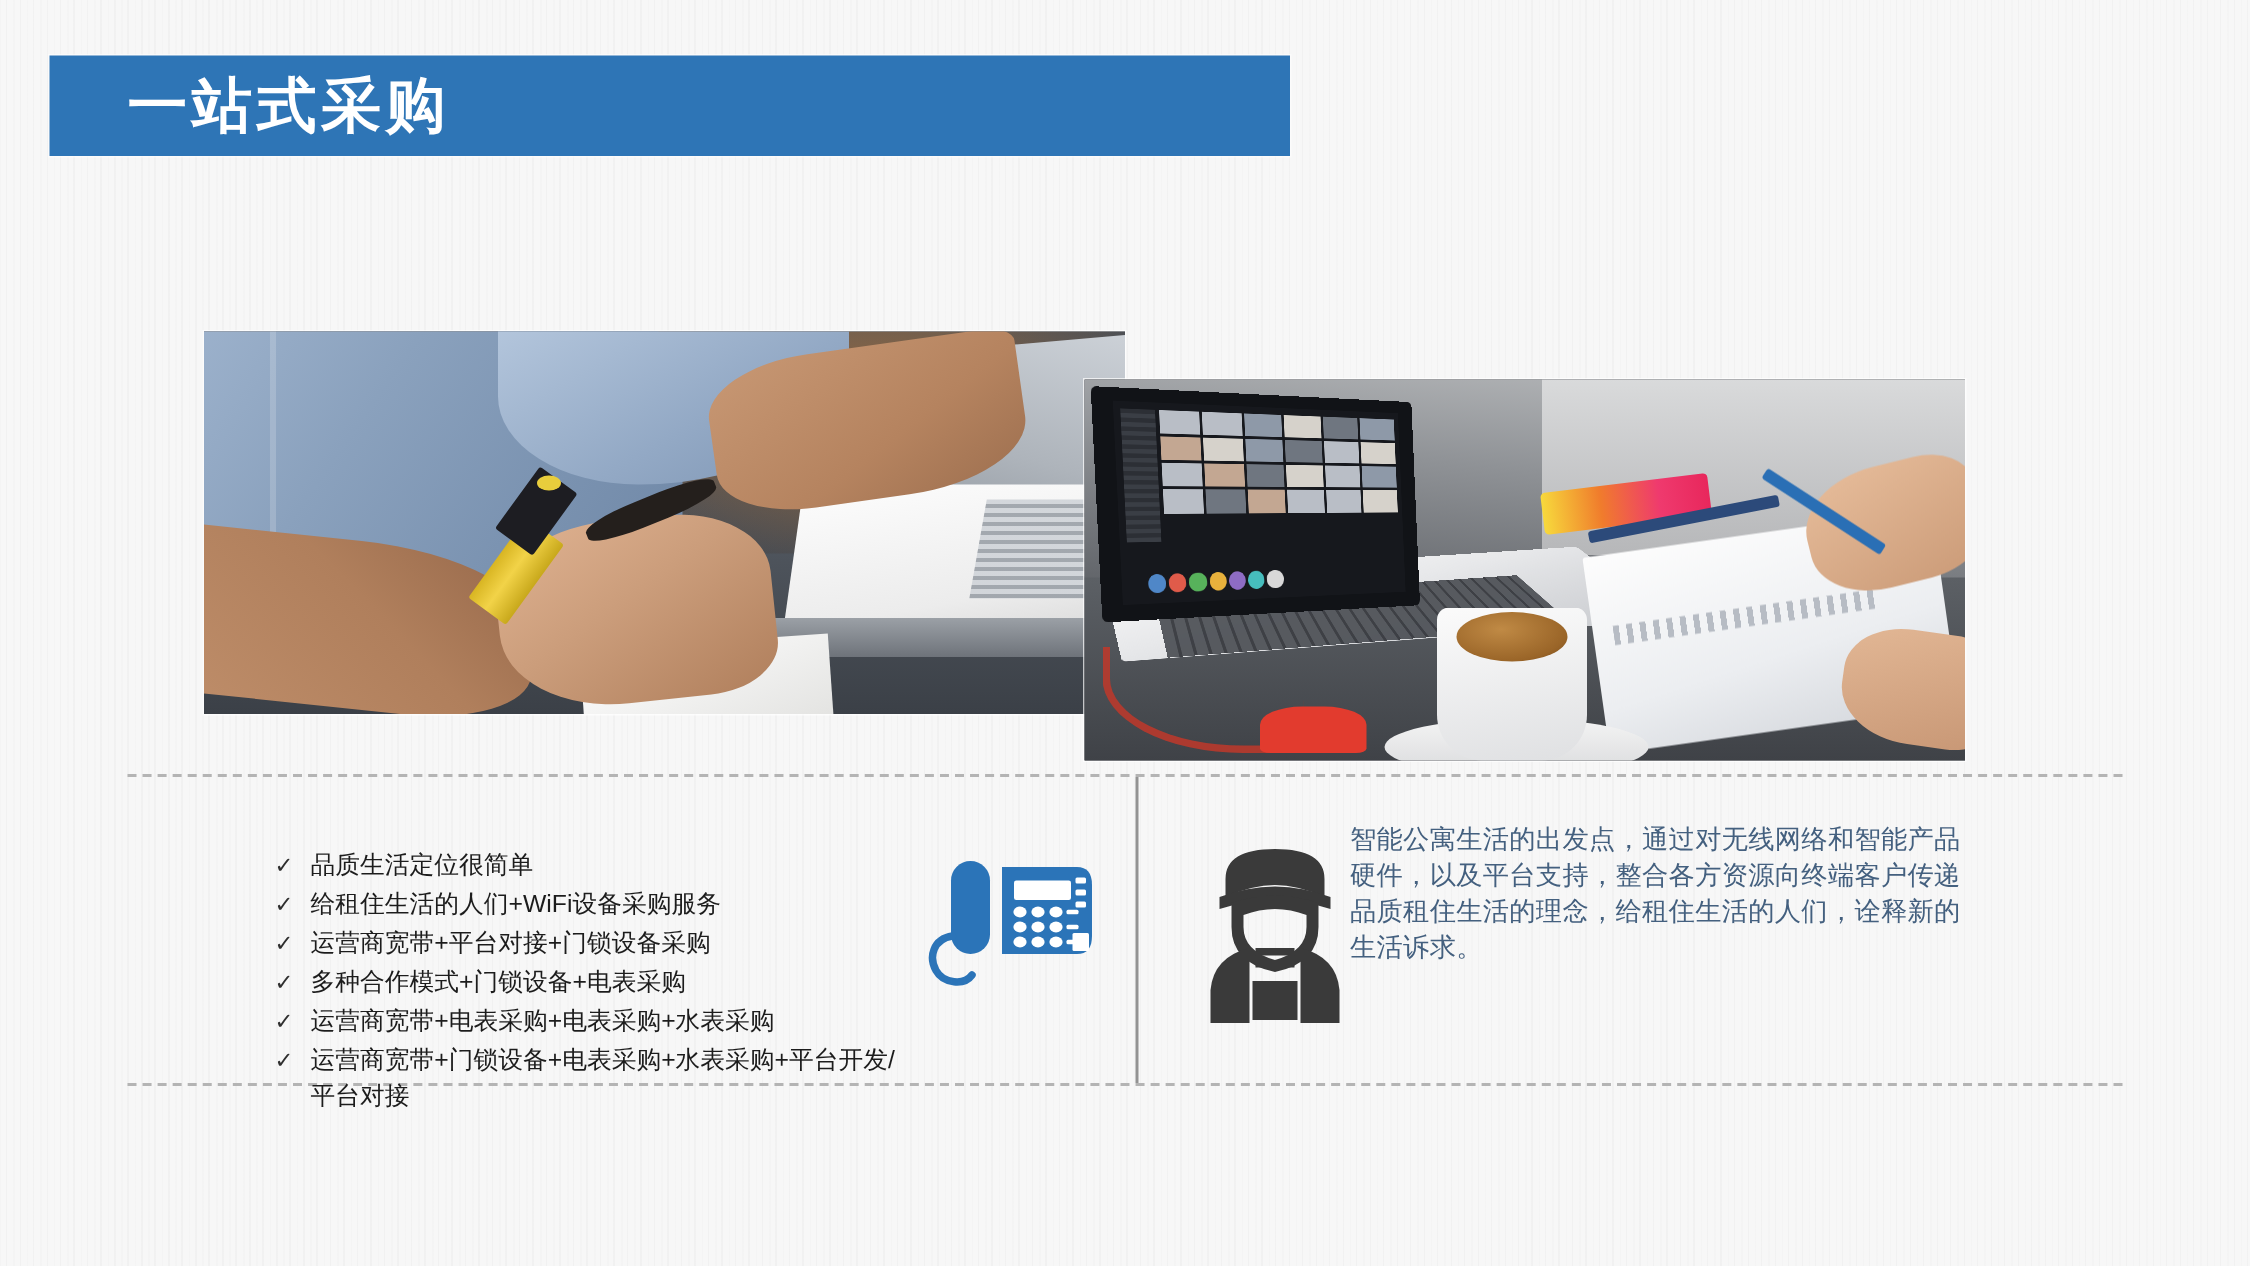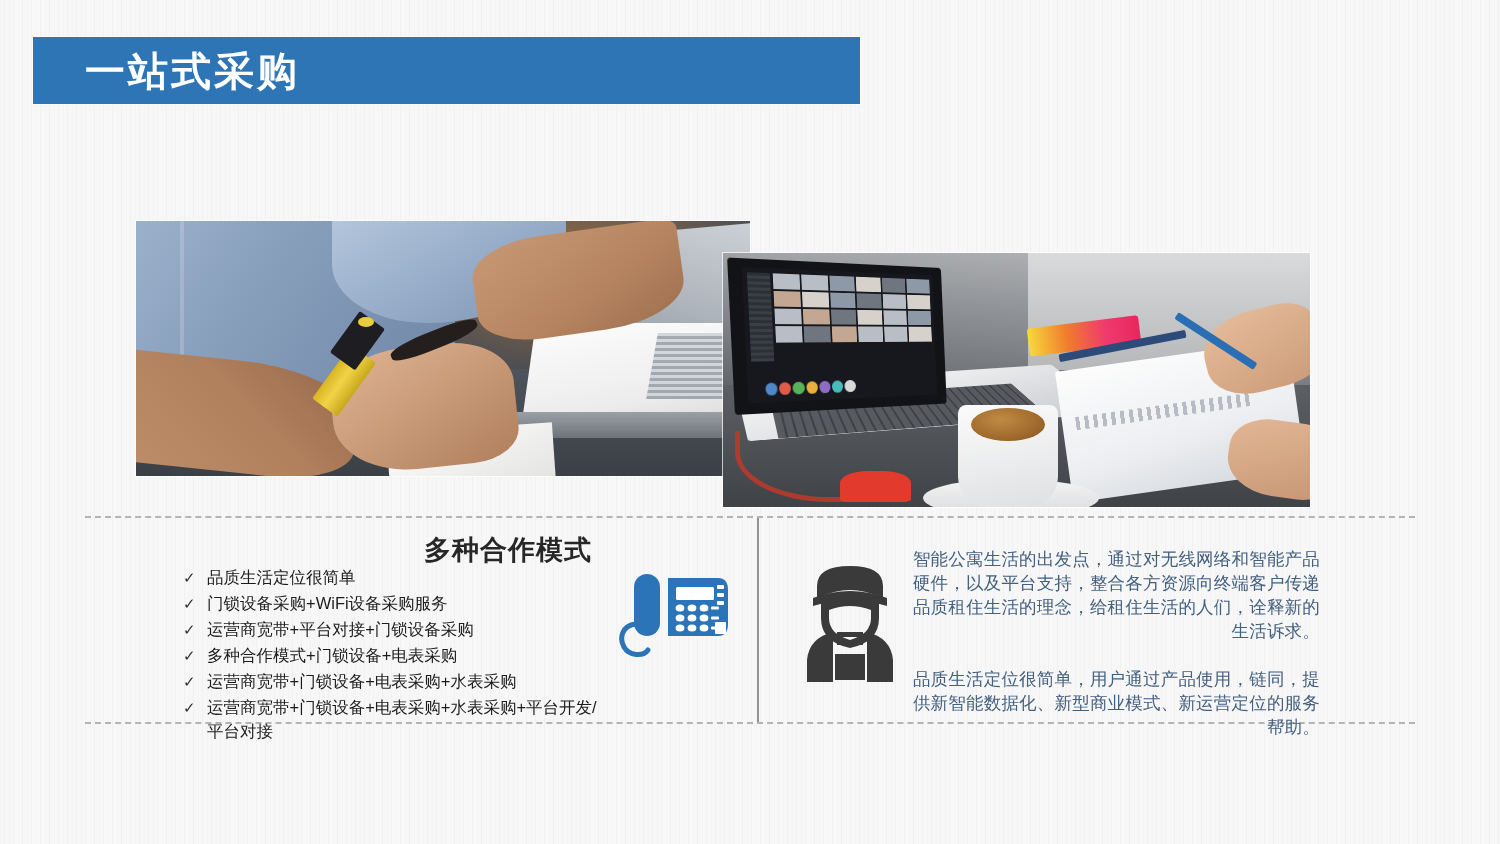--- a/index.html
+++ b/index.html
@@ -274,21 +274,21 @@
     position: absolute;
     left: 900px;
     top: 547px;
     width: 420px;
     color: #44607f;
     font-family: "Liberation Serif", serif;
     font-size: 17.5px;
     line-height: 24px;
     letter-spacing: .2px;
   }
-  #intro-copy p { margin: 0; text-align: right; }
+  #intro-copy p { margin: 0; }
   #intro-copy p + p { margin-top: 24px; }
 </style>
 </head>
 <body>
 
 <div id="slide">
 
   <div id="title-banner">
     <div id="title-text">一站式采购</div>
   </div>
@@ -371,42 +371,41 @@
     <div class="p2-saucer"></div>
     <div class="p2-cup"></div>
     <div class="p2-coffee"></div>
     <div class="p2-hand2"></div>
   </div>
 
   <div id="divider-top"></div>
   <div id="divider-bottom"></div>
   <div id="divider-vertical"></div>
 
-  <div id="modes-title">多种合作模式</div>
 
   <ul id="modes-list">
     <li>
       <span class="check">✓</span>
       <span>品质生活定位很简单</span>
     </li>
     <li>
       <span class="check">✓</span>
-      <span>门锁设备采购+WiFi设备采购服务</span>
+      <span>给租住生活的人们+WiFi设备采购服务</span>
     </li>
     <li>
       <span class="check">✓</span>
       <span>运营商宽带+平台对接+门锁设备采购</span>
     </li>
     <li>
       <span class="check">✓</span>
       <span>多种合作模式+门锁设备+电表采购</span>
     </li>
     <li>
       <span class="check">✓</span>
-      <span>运营商宽带+门锁设备+电表采购+水表采购</span>
+      <span>运营商宽带+电表采购+电表采购+水表采购</span>
     </li>
     <li>
       <span class="check">✓</span>
       <span>运营商宽带+门锁设备+电表采购+水表采购+平台开发/平台对接</span>
     </li>
   </ul>
 
   <svg id="phone-icon" viewBox="0 0 124 96">
 
     <rect x="16" y="6" width="26" height="62" rx="13" fill="#2b74b8"></rect>
@@ -453,16 +452,15 @@
 
       <rect x="42" y="76" width="26" height="5"></rect>
       <rect x="42" y="84" width="26" height="5"></rect>
 
       <rect x="40" y="98" width="30" height="26"></rect>
     </g>
   </svg>
 
   <div id="intro-copy">
     <p>智能公寓生活的出发点，通过对无线网络和智能产品硬件，以及平台支持，整合各方资源向终端客户传递品质租住生活的理念，给租住生活的人们，诠释新的生活诉求。</p>
-    <p>品质生活定位很简单，用户通过产品使用，链同，提供新智能数据化、新型商业模式、新运营定位的服务帮助。</p>
   </div>
 
 </div>
 
 </body></html>

